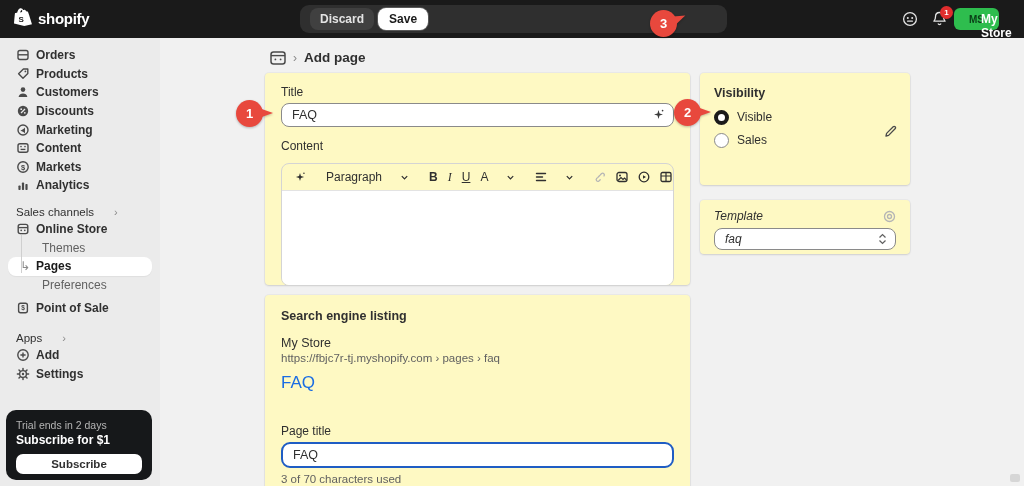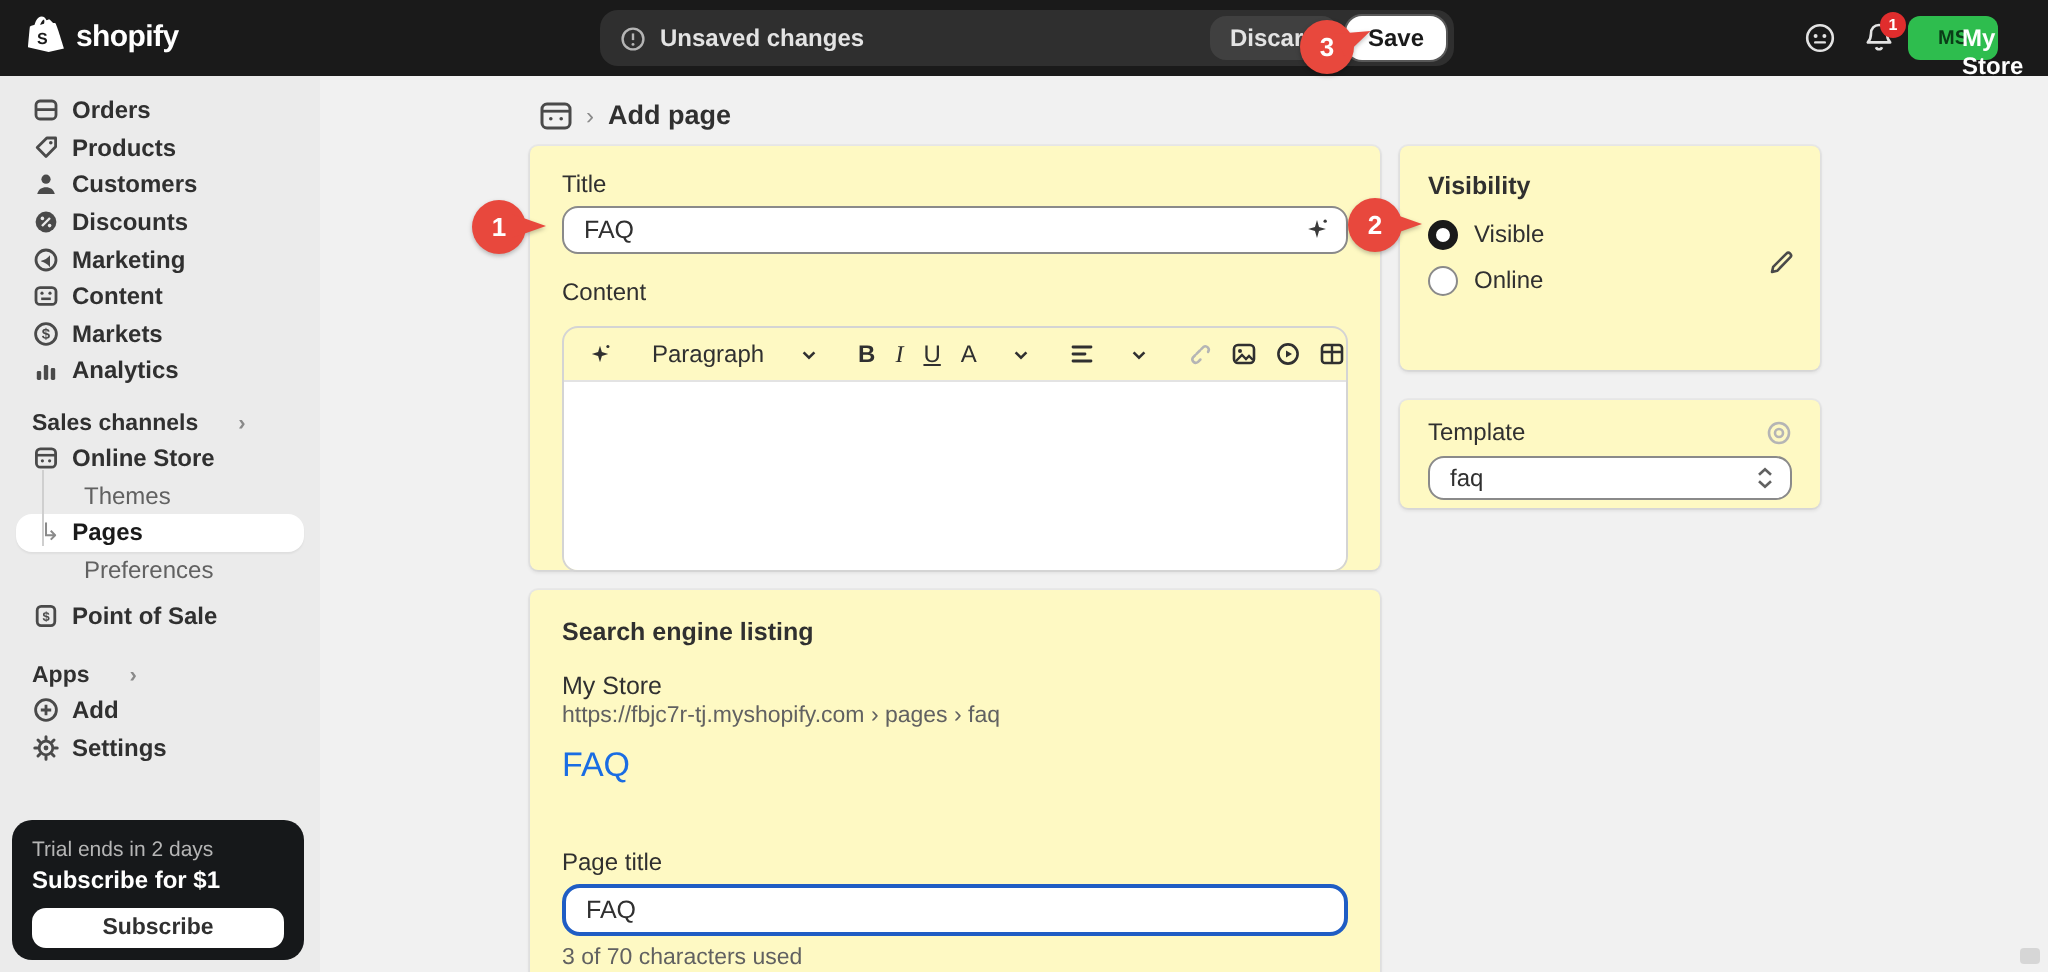--- a/index.html
+++ b/index.html
@@ -26,21 +26,21 @@
     display:flex; align-items:center; justify-content:center; font-size:10px; font-weight:700; color:#0a3d17; }
   .store-name { position:absolute; left:981px; top:12px; color:#fff; font-size:12px; font-weight:700; }
 
   
   .sidebar { position:absolute; left:0; top:38px; width:160px; height:448px; background:#ebebeb; z-index:5; }
   .nav { position:absolute; top:8px; left:8px; right:8px; }
   .nav-row { display:flex; align-items:center; gap:6px; height:18.6px; padding:0 8px; border-radius:8px;
     font-size:12px; font-weight:600; color:#303030; cursor:default; }
   .nav-row .ic { width:14px; height:14px; color:#4a4a4a; flex:0 0 14px; }
   .nav-heading { display:flex; align-items:center; gap:20px; height:16px; padding:0 8px; font-size:11.5px;
-    font-weight:700; color:#303030; }
+    font-weight:400; color:#303030; }
   .nav-heading .chev { color:#8a8a8a; font-size:11px; }
   .nav-sub { padding-left:34px; color:#616161; font-weight:500; }
   .nav-selected { background:#ffffff; color:#1a1a1a; font-weight:700; padding-left:12px;
     box-shadow:0 1px 1px rgba(0,0,0,.05); }
   .tree-line { position:absolute; left:13px; width:1px; background:#cfcfcf; }
   .sub-arrow { color:#8a8a8a; font-size:12px; font-weight:400; }
   .trial-card { position:absolute; left:6px; bottom:6px; width:146px; height:70px; background:#16181a;
     border-radius:10px; padding:9px 10px; }
   .trial-l1 { color:#b5b5b5; font-size:10.5px; }
   .trial-l2 { color:#ffffff; font-size:12px; font-weight:700; margin-top:2px; }
@@ -74,21 +74,21 @@
 
   
   .card-visibility { left:700px; top:73px; width:210px; height:112px; padding:13px 14px; }
   .card-title { font-size:12.5px; font-weight:700; color:#303030; }
   .radio-row { display:flex; align-items:flex-start; gap:8px; margin-top:10px; font-size:12px; color:#303030; }
   .radio-on { width:15px; height:15px; border-radius:50%; background:#fff; border:4.5px solid #1a1a1a; }
   .radio-off { width:15px; height:15px; border-radius:50%; background:#fff; border:1px solid #8a8a8a; }
   .vis-note { margin:3px 0 0 23px; font-size:11.5px; color:#616161; line-height:14px; width:150px; }
   .pencil { position:absolute; right:13px; top:52px; color:#4a4a4a; }
 
-  .card-template { left:700px; top:200px; width:210px; height:54px; padding:9px 14px; }
+  .card-template { left:700px; top:200px; width:210px; height:54px; padding:9px 14px;font-style:italic; }
   .tpl-head { display:flex; align-items:center; justify-content:space-between; }
   .tpl-label { font-size:12px; color:#303030; }
   .select-box { margin-top:5px; height:22px; border:1px solid #8a8a8a; border-radius:8px; display:flex;
     align-items:center; padding:0 8px 0 10px; font-size:12px; color:#303030; background:#fff; }
   .select-box .val { flex:1; }
 
   .card-seo { left:265px; top:295px; width:425px; height:265px; padding:14px 16px; }
   .seo-store { font-size:12.5px; color:#303030; margin-top:13px; }
   .seo-url { font-size:11.5px; color:#616161; margin-top:2px; }
   .seo-title { font-size:17px; margin-top:9px; }
@@ -119,30 +119,20 @@
     <span>
       <svg width="18" height="20" viewBox="0 0 18 20">
           <path fill="#fff" d="M13.7 3.6c-.5-.1-1.1-.1-1.1-.1s-1-1-1.4-1.4c-.4-.4-1-.3-1.3-.2 0 0-.3.1-.7.2C8.8 1 8 .2 6.8.2 4.6.2 3.6 3 3.3 4.4c-1 .3-1.7.5-1.8.6-.5.2-.6.2-.6.7C.8 6.1 0 15.6 0 15.6L10.3 18 18 16.3S14.2 3.7 13.7 3.6zM8 3.9c-.6.2-1.2.4-1.9.6.3-1.2 1-2.5 1.9-2.8.3.6.2 1.4 0 2.2z"></path>
           <text x="7.2" y="13.8" font-size="8" font-weight="bold" fill="#1a1a1a" text-anchor="middle" font-family="Liberation Sans,sans-serif">S</text>
         </svg>
     </span>
     <span class="logo-text">shopify</span>
   </div>
 
   <div class="topbar-pill">
-    <div class="unsaved">
-      <span>
-        <svg width="13" height="13" viewBox="0 0 14 14">
-            <circle cx="7" cy="7" r="5.6" fill="none" stroke="#b5b5b5" stroke-width="1.3"></circle>
-            <line x1="7" y1="4" x2="7" y2="7.6" stroke="#b5b5b5" stroke-width="1.3"></line>
-            <circle cx="7" cy="9.9" r=".8" fill="#b5b5b5"></circle>
-          </svg>
-      </span>
-      <span>Unsaved changes</span>
-    </div>
     <button class="btn-discard">Discard</button>
     <button class="btn-save">Save</button>
   </div>
 
   <span class="sidekick">
     <svg width="16" height="16" viewBox="0 0 16 16">
         <circle cx="8" cy="8" r="6.4" fill="none" stroke="#e3e3e3" stroke-width="1.3"></circle>
         <circle cx="5.8" cy="7" r="1" fill="#e3e3e3"></circle>
         <circle cx="10.2" cy="7" r="1" fill="#e3e3e3"></circle>
         <path d="M5.6 10.2h4.8" stroke="#e3e3e3" stroke-width="1.2" stroke-linecap="round"></path>
@@ -416,21 +406,21 @@
     <span class="radio-on"></span>
     <span>Visible</span>
   </div>
   <span class="pencil">
     <svg width="13" height="13" viewBox="0 0 13 13">
         <path d="M2 11l.6-2.6L9.2 1.8a1.3 1.3 0 0 1 1.9 1.9L4.6 10.4z" fill="none" stroke="#4a4a4a" stroke-width="1.3" stroke-linejoin="round"></path>
       </svg>
   </span>
   <div class="radio-row" style="margin-top:8px">
     <span class="radio-off"></span>
-    <span>Online</span>
+    <span>Sales</span>
   </div>
 </div>
 
 <div class="card card-template">
   <div class="tpl-head">
     <span class="tpl-label">Template</span>
     <span>
       <svg width="13" height="13" viewBox="0 0 13 13">
           <circle cx="6.5" cy="6.5" r="5" fill="none" stroke="#b5b5b5" stroke-width="1.3"></circle>
           <circle cx="6.5" cy="6.5" r="2" fill="none" stroke="#b5b5b5" stroke-width="1.3"></circle>

